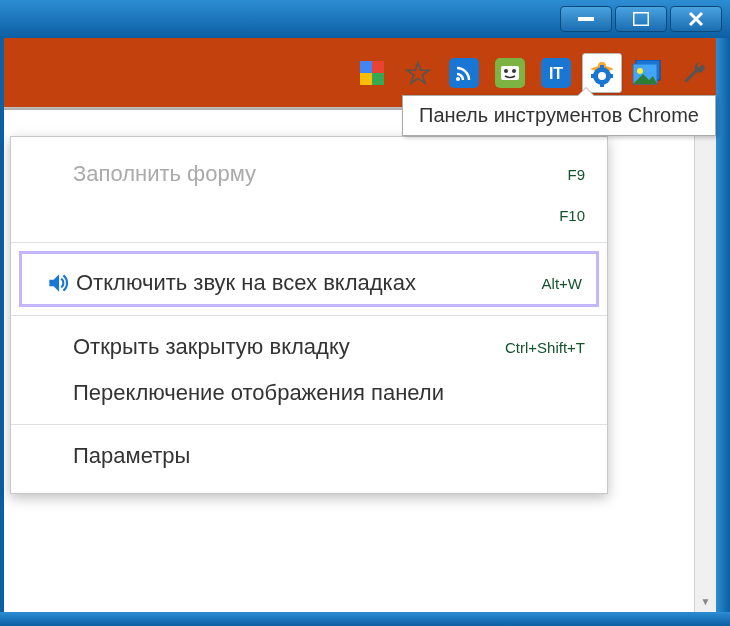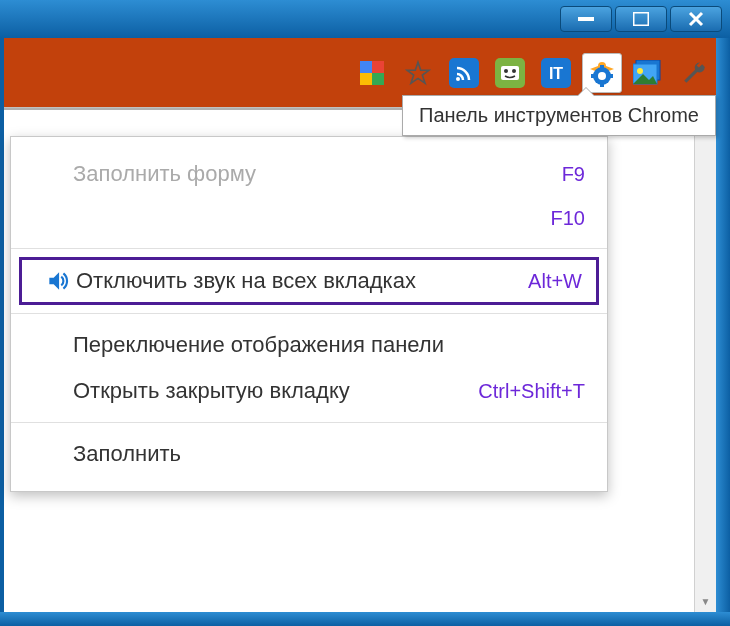--- a/index.html
+++ b/index.html
@@ -118,32 +118,32 @@
       color: #333;
       cursor: pointer;
       position: relative;
     }
     .menu-item.disabled {
       color: #aaa;
       cursor: default;
     }
     .menu-item .shortcut {
       margin-left: auto;
-      color: #6d28d9;
-      font-size: 20px;
+      color: #14532d;
+      font-size: 15px;
     }
     .menu-separator {
       height: 1px;
       background: #e0e0e0;
       margin: 8px 0;
     }
     .highlighted {
-      border: 3px solid #4c1d95;
+      border: 3px solid #c4b5fd;
       margin: 4px 8px;
-      padding: 8px 14px 8px 54px;
+      padding: 16px 14px 8px 54px;
     }
     .menu-item-icon {
       position: absolute;
       left: 22px;
       width: 28px;
       height: 28px;
       display: flex;
       align-items: center;
       justify-content: center;
     }
@@ -320,23 +320,23 @@
       <svg width="26" height="26" viewBox="0 0 24 24">
           <path d="M4 9v6h4l5 5V4L8 9H4z" fill="#1976d2"></path>
           <path d="M15 8a5 5 0 0 1 0 8 M17 5a9 9 0 0 1 0 14" fill="none" stroke="#1976d2" stroke-width="2"></path>
         </svg>
     </span>
     <span>Отключить звук на всех вкладках</span>
     <span class="shortcut">Alt+W</span>
   </div>
   <div class="menu-separator"></div>
   <div class="menu-item">
-    <span>Переключение отображения панели</span>
-  </div>
-  <div class="menu-item">
     <span>Открыть закрытую вкладку</span>
     <span class="shortcut">Ctrl+Shift+T</span>
   </div>
+  <div class="menu-item">
+    <span>Переключение отображения панели</span>
+  </div>
   <div class="menu-separator"></div>
   <div class="menu-item">
-    <span>Заполнить</span>
+    <span>Параметры</span>
   </div>
 </div>
 
 </body></html>

